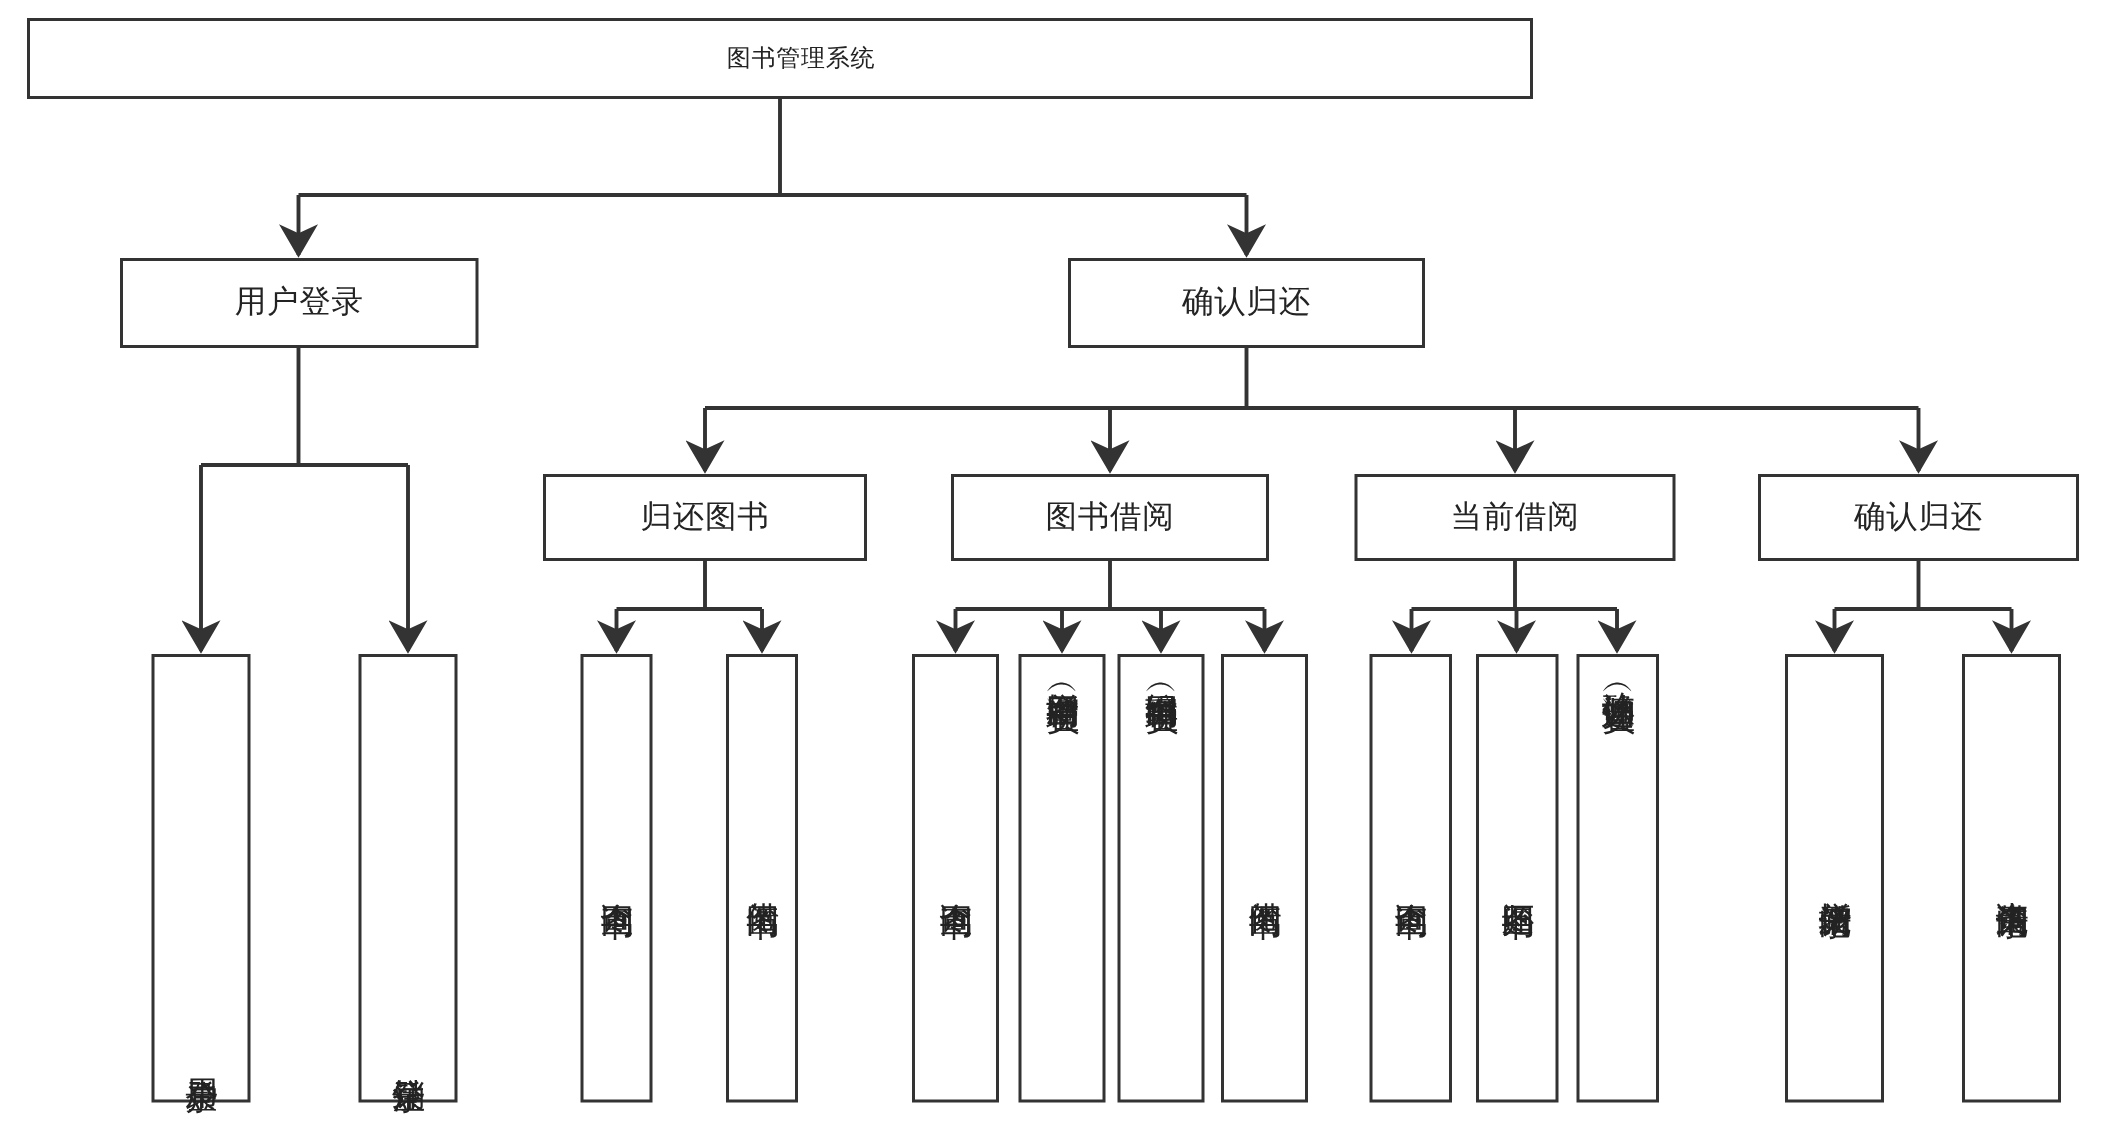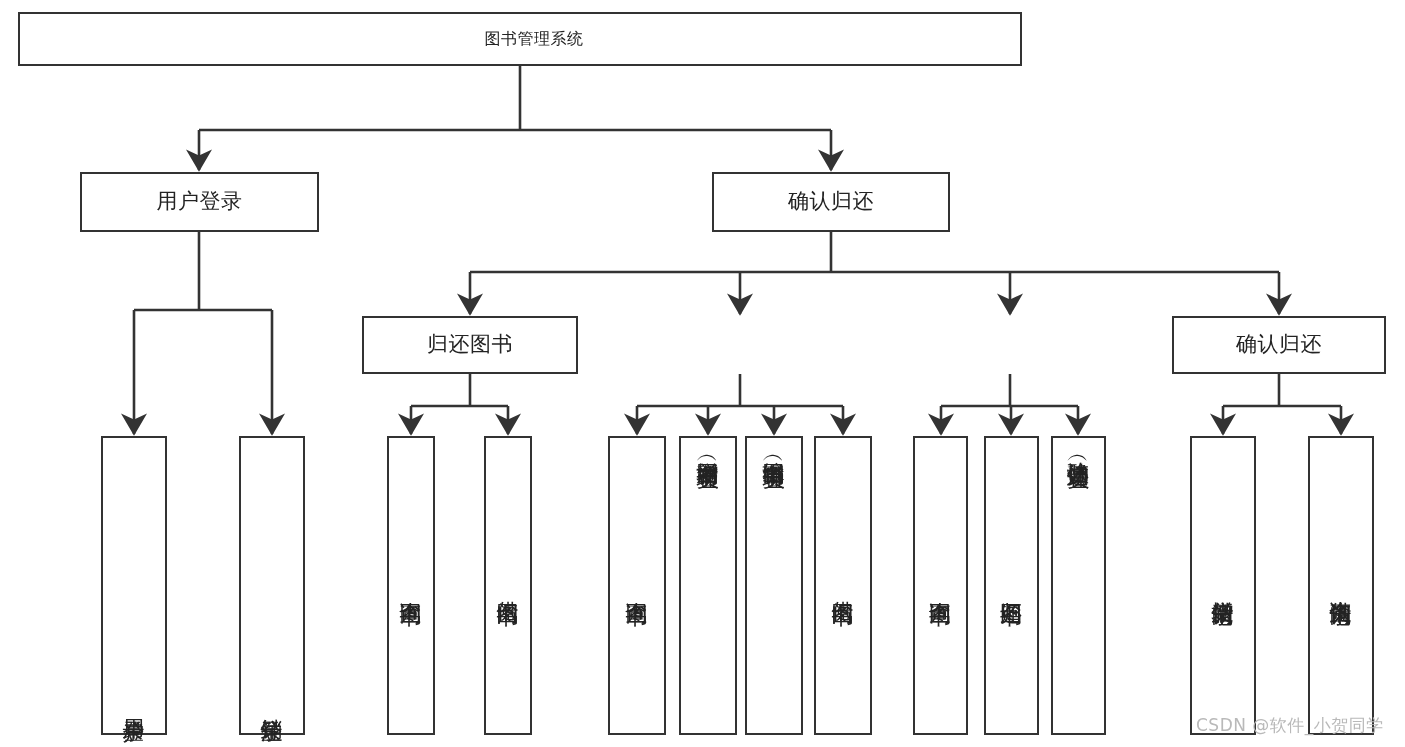--- a/index.html
+++ b/index.html
@@ -144,20 +144,26 @@
   <div class="node horiz" style="left:80px; top:172px; width:239px; height:60px;">
     <span class="node-label">用户登录</span>
   </div>
   <div class="node horiz" style="left:712px; top:172px; width:238px; height:60px;">
     <span class="node-label">确认归还</span>
   </div>
 
   <div class="node horiz" style="left:362px; top:316px; width:216px; height:58px;">
     <span class="node-label">归还图书</span>
   </div>
+  <div class="node horiz" style="left:634px; top:316px; width:212px; height:58px;">
+    <span class="node-label">图书借阅</span>
+  </div>
+  <div class="node horiz" style="left:903px; top:316px; width:214px; height:58px;">
+    <span class="node-label">当前借阅</span>
+  </div>
   <div class="node horiz" style="left:1172px; top:316px; width:214px; height:58px;">
     <span class="node-label">确认归还</span>
   </div>
 
   <div class="node vert align-bottom" style="left:101px; top:436px; width:66px; height:299px;">
     <span class="node-label">用户登录</span>
   </div>
   <div class="node vert align-bottom" style="left:239px; top:436px; width:66px; height:299px;">
     <span class="node-label">注销登录</span>
   </div>
@@ -192,15 +198,14 @@
     <span class="node-label">确认归还（管理员）</span>
   </div>
 
   <div class="node vert" style="left:1190px; top:436px; width:66px; height:299px;">
     <span class="node-label">新增借阅记录</span>
   </div>
   <div class="node vert" style="left:1308px; top:436px; width:66px; height:299px;">
     <span class="node-label">查询借阅记录</span>
   </div>
 
-  <div class="watermark" style="left:1196px; top:714px;">CSDN @软件_小贺同学</div>
 
 </div>
 
 </body></html>

